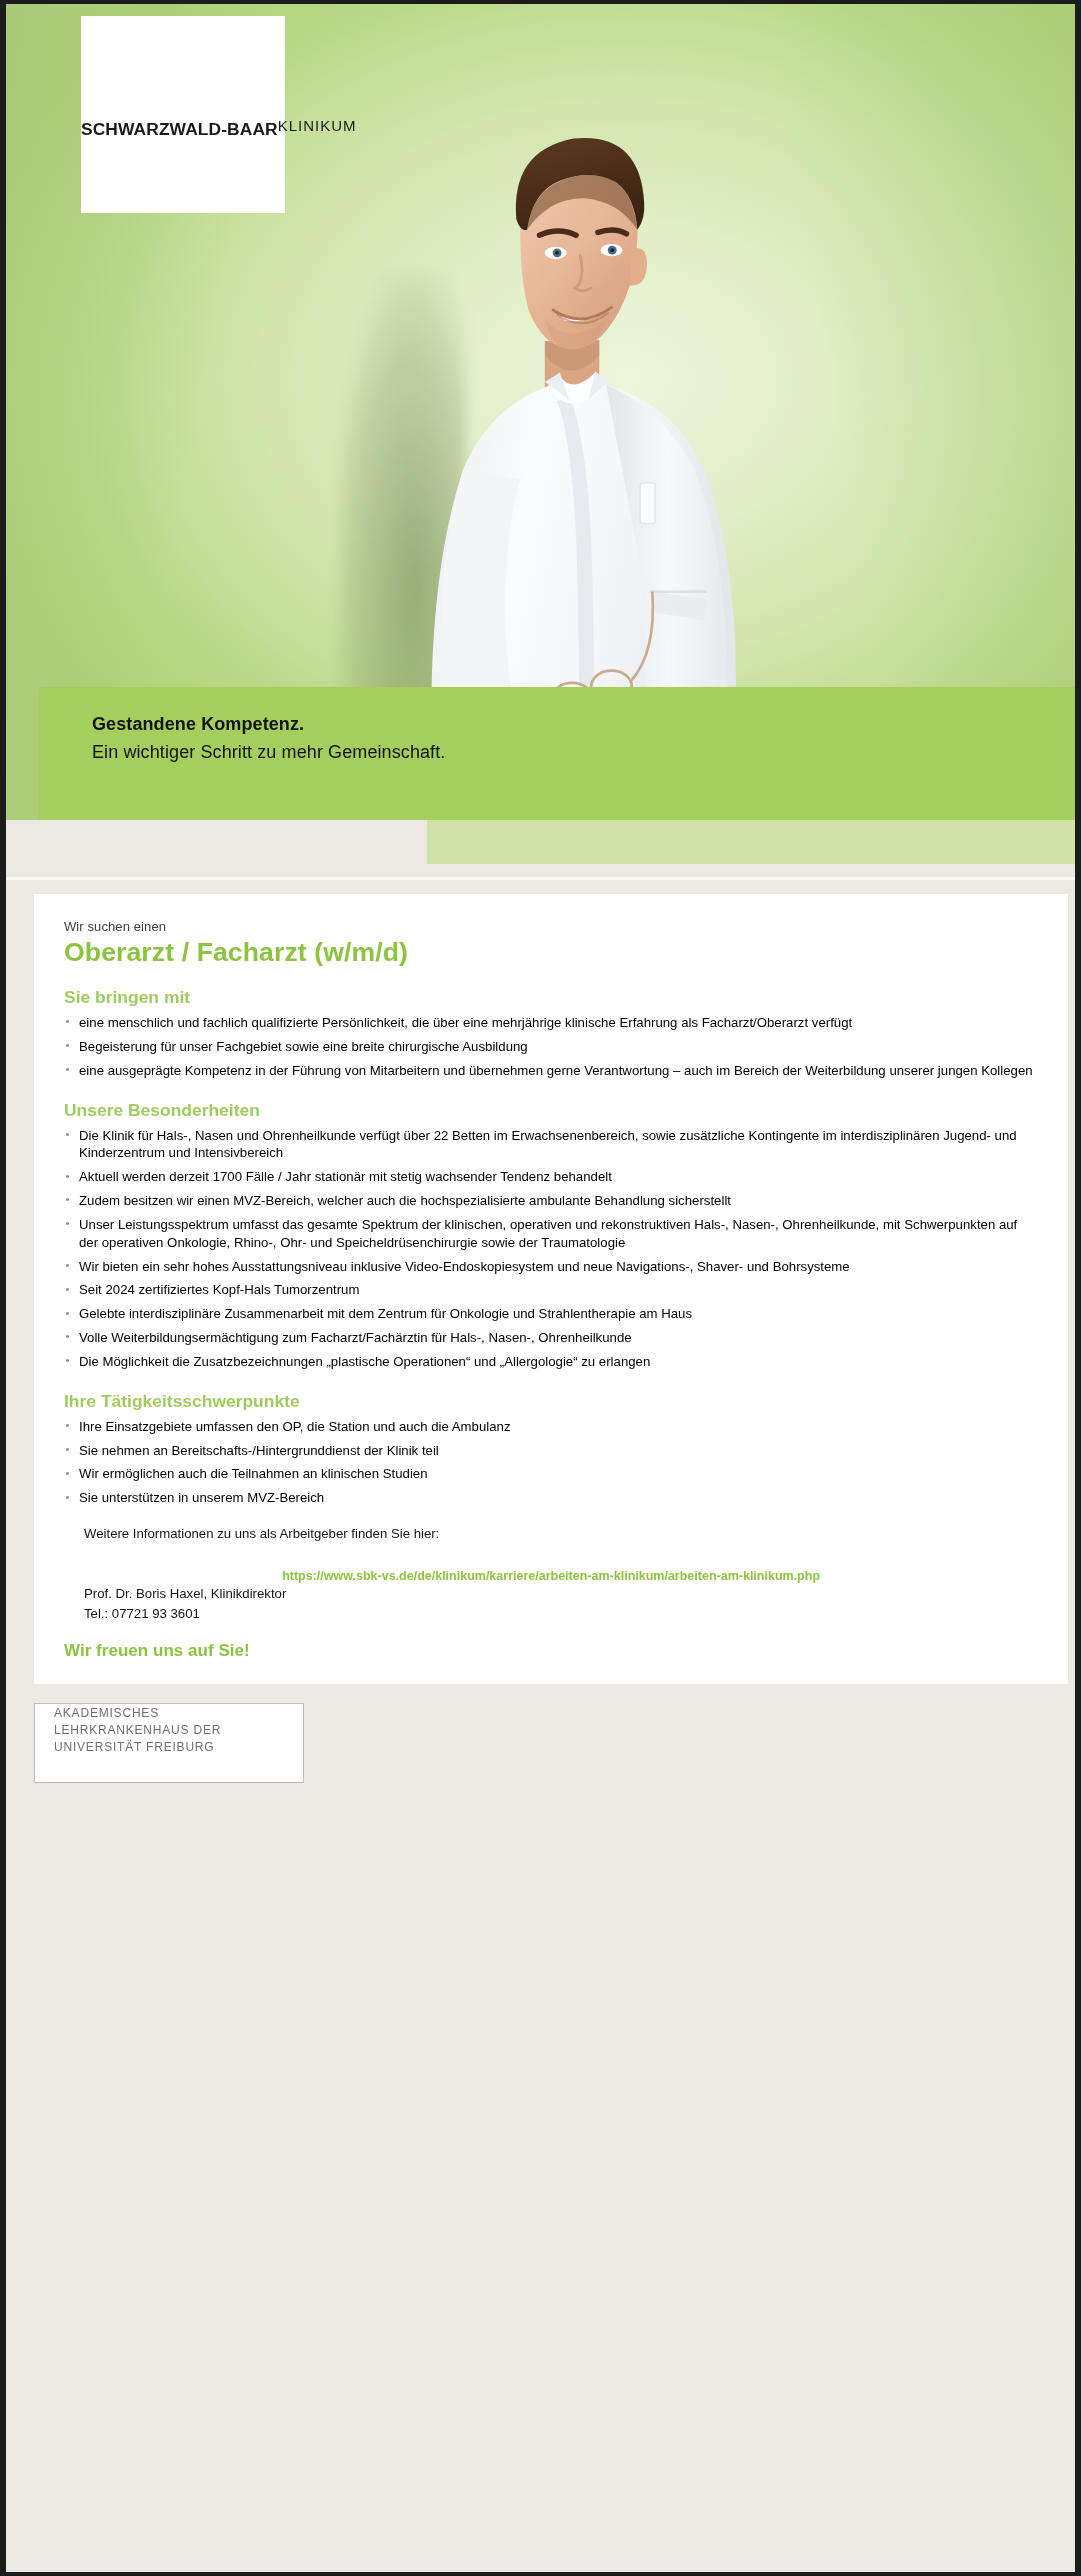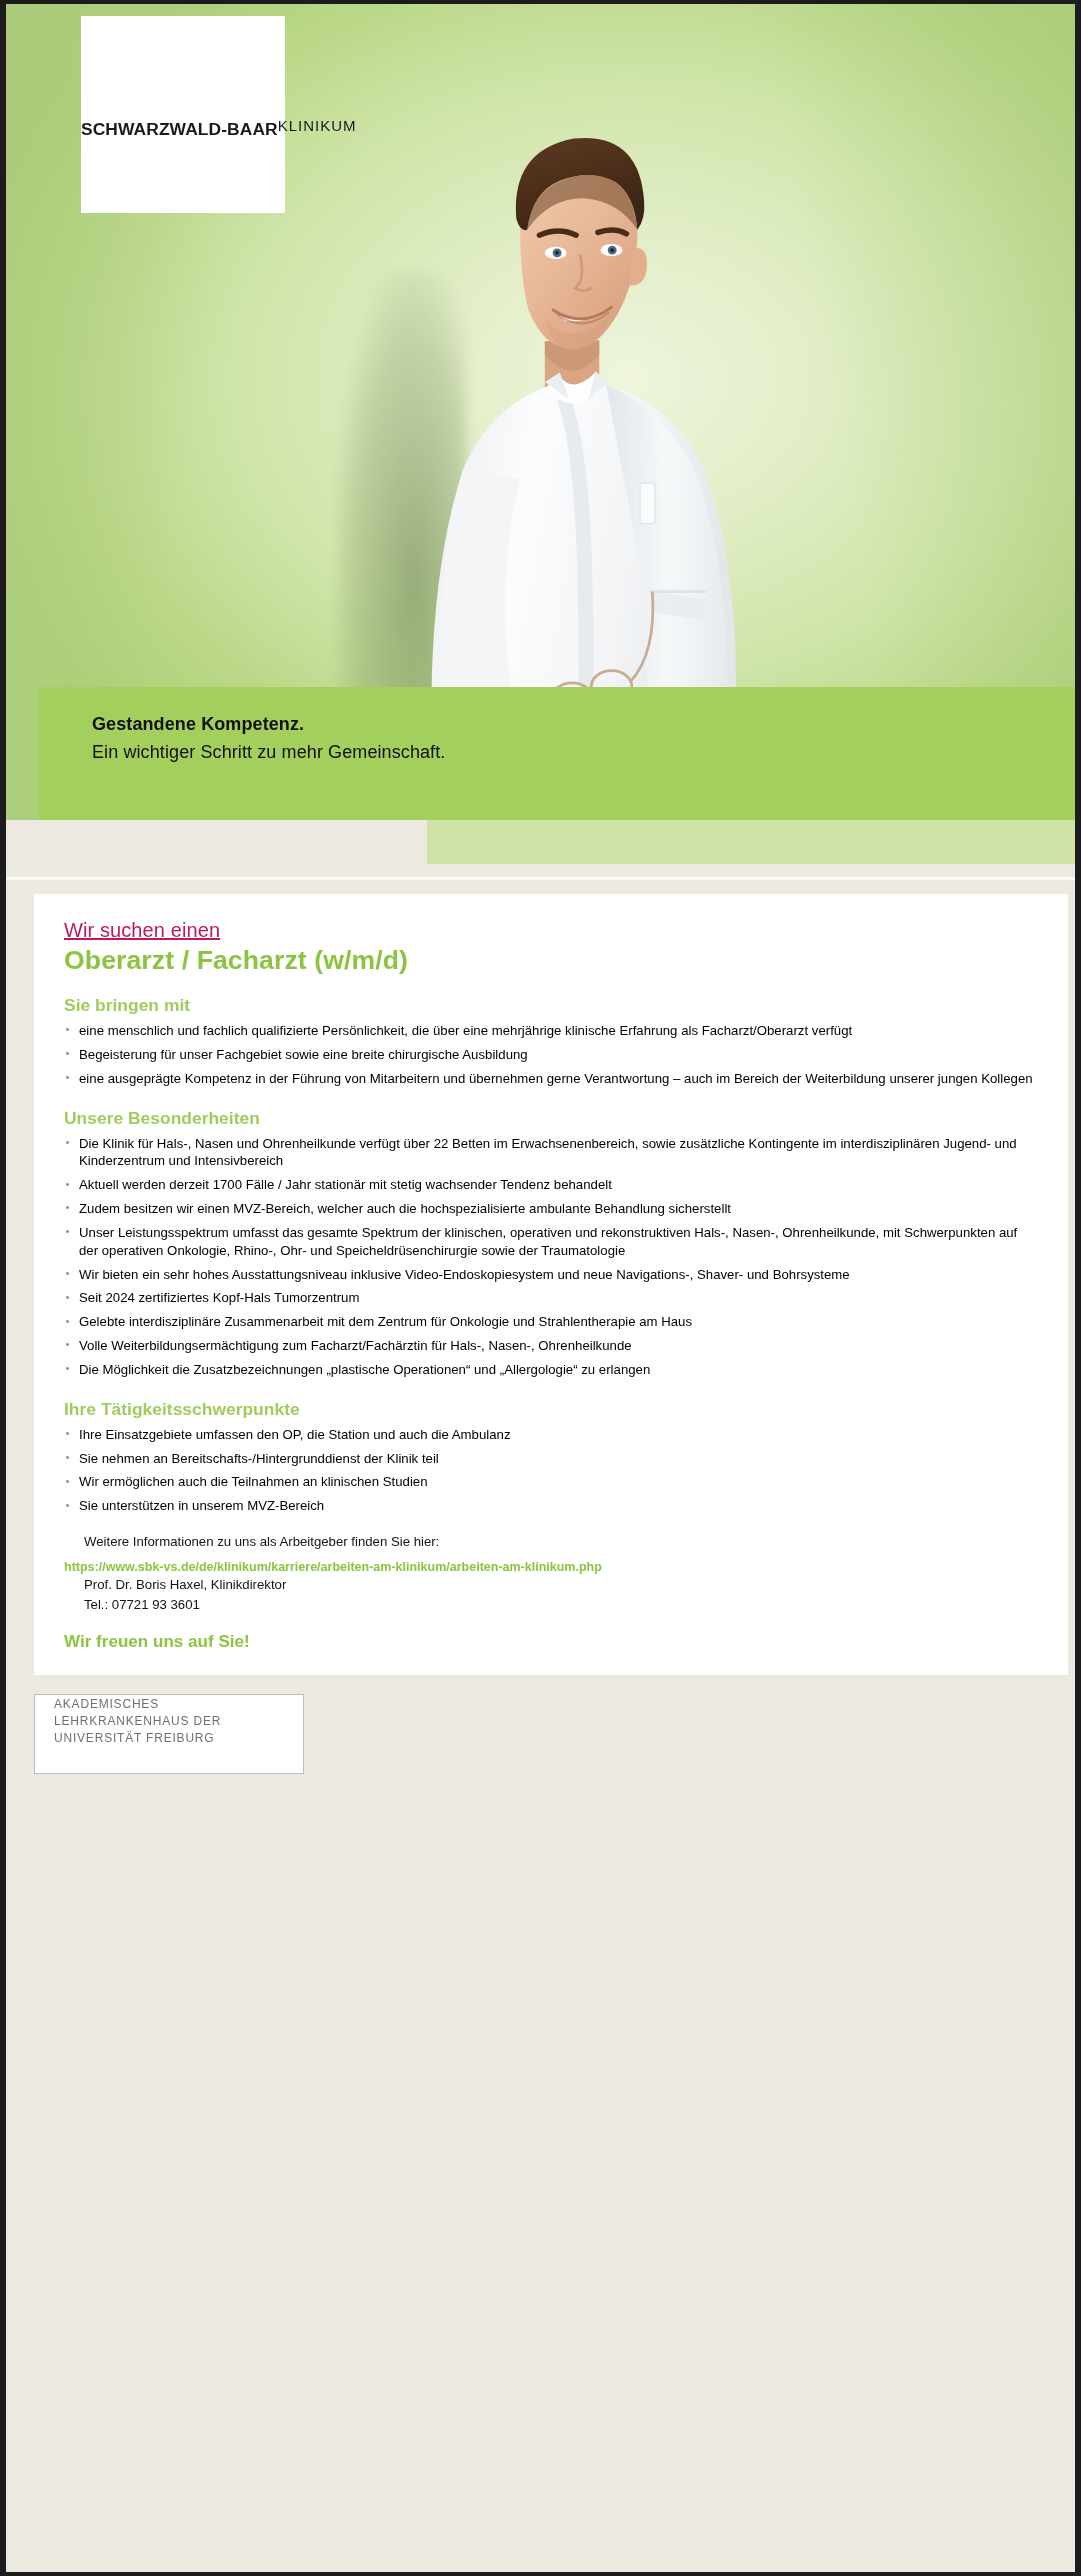--- a/index.html
+++ b/index.html
@@ -80,21 +80,21 @@
   }
   .underband .white-rule {
     position:absolute; left:0; right:0; top:57px; height:3.4px; background:#fbfaf7;
   }
 
   
   .cardwrap { padding:0 6.8px 0 28px; }
   .card { background:#ffffff; padding:24.5px 30px 23px 30px; }
 
   .eyebrow {
-    font-size:20px; color:#be185d; font-weight:400; letter-spacing:0.1px;text-decoration:underline;
+    font-size:13px; color:#404040; font-weight:400; letter-spacing:0.1px;
   }
   .jobtitle {
     font-size:26.6px; color:#8cc441; font-weight:bold;
     margin-top:4.8px; letter-spacing:0.1px; line-height:1.08;
   }
   .subtitle {
     font-size:17.4px; color:#8cc441; font-weight:bold;
     margin-top:8.9px; line-height:1.30; letter-spacing:0.03px;
   }
 
@@ -114,21 +114,21 @@
   ul.blist li::before {
     content:"\2022";
     position:absolute; left:1.4px; top:-0.7px;
     color:#8f8f8f; font-size:11.6px;
   }
 
   .para {
     font-size:13.2px; line-height:1.345; color:#141414;margin-left:20px;
   }
   .gap-lg { margin-top:17.7px; }
-  .gap-md { margin-top:10px; }
+  .gap-md { margin-top:27px;text-align:center; }
   .gap-sm { margin-top:2px; }
 
   .link {
     font-size:12.5px; font-weight:bold; color:#8cc441;
     word-break:break-all; text-decoration:none; display:block;
   }
   .closing {
     font-size:17px; font-weight:bold; color:#8cc441; letter-spacing:0.03px;
   }
 

